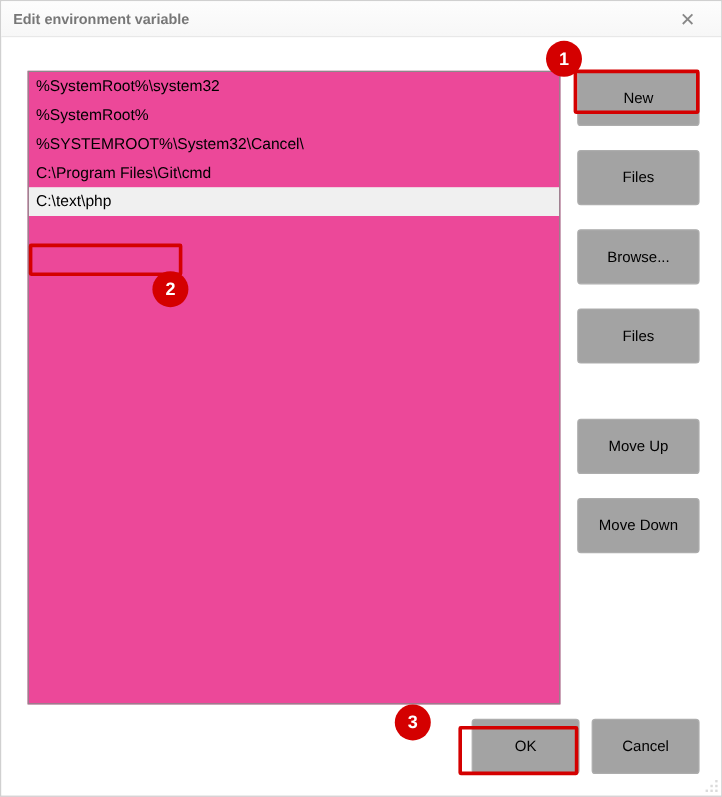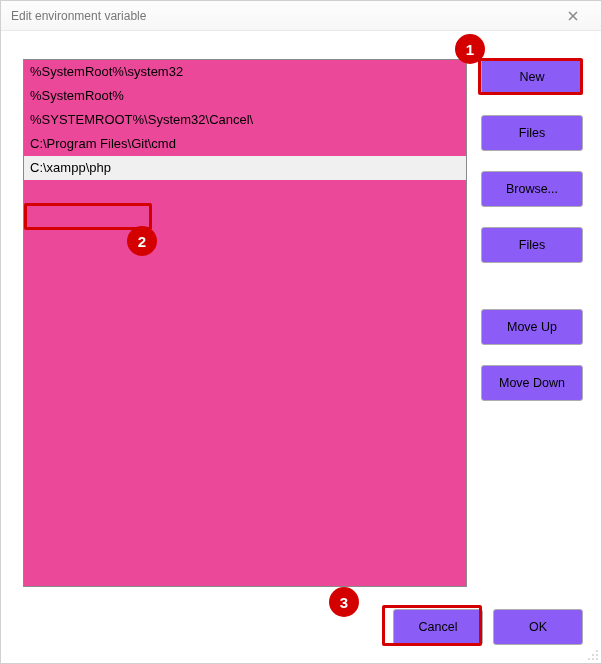--- a/index.html
+++ b/index.html
@@ -17,21 +17,21 @@
     .titlebar {
       height: 30px;
       background: linear-gradient(#fdfdfd,#f7f7f7);
       border-bottom: 1px solid #e8e8e8;
       display: flex;
       align-items: center;
       justify-content: space-between;
       padding: 0 8px 0 10px;
       color: #777;
     }
-    .titlebar .title { font-size: 12px; }
+    .titlebar .title { font-size: 12px; font-weight: bold; }
     .titlebar .close {
       width: 40px; height: 30px; display:flex; align-items:center; justify-content:center;
       color:#888; cursor:default;
     }
     .titlebar .close svg { width:10px; height:10px; stroke:#888; stroke-width:1.5; }
     .content {
       position: absolute;
       top: 30px; left:0; right:0; bottom:0;
       padding: 28px 18px 18px 22px;
     }
@@ -49,24 +49,24 @@
       font-size: 13px;
       color: #000;
       border-bottom: 1px solid transparent;
     }
     .list-item.selected { background: #f0f0f0; }
     .side-buttons {
       width: 102px;
       display:flex; flex-direction:column; gap:6px;
     }
     .btn {
-      height: 36px;
+      height: 46px;
       border: 1px solid #adadad;
       border-radius: 3px;
-      background: #8b5cf6;
+      background: #a3a3a3;
       font-size: 12.5px;
       display:flex; align-items:center; justify-content:center;
       color:#000;
       cursor:default;
       user-select:none;
       text-align:center;
     }
     .spacer-sm { height: 34px; }
     .spacer-lg { height: 48px; }
     .footer {
@@ -115,43 +115,43 @@
   </div>
 </div>
 
 <div class="content">
   <div class="main-row">
     <div class="listbox" id="entries">
         <div class="list-item">%SystemRoot%\system32</div>
         <div class="list-item">%SystemRoot%</div>
         <div class="list-item">%SYSTEMROOT%\System32\Cancel\</div>
         <div class="list-item">C:\Program Files\Git\cmd</div>
-        <div class="list-item selected">C:\xampp\php</div>
+        <div class="list-item selected">C:\text\php</div>
       </div>
 
     <div class="side-buttons">
       <div class="btn">New</div>
       <div style="height:8px"></div>
       <div class="btn">Files</div>
       <div style="height:8px"></div>
       <div class="btn">Browse...</div>
       <div style="height:8px"></div>
       <div class="btn">Files</div>
       <div class="spacer-sm"></div>
       <div class="btn">Move Up</div>
       <div style="height:8px"></div>
       <div class="btn">Move Down</div>
       <div class="spacer-lg"></div>
     </div>
   </div>
 </div>
 
 <div class="footer">
+  <div class="btn">OK</div>
   <div class="btn">Cancel</div>
-  <div class="btn">OK</div>
 </div>
 
 <div class="callout-ring" style="left:477px; top:57px;  width:105px; height:37px;"></div>
 <div class="callout-badge" style="left:454px; top:33px;">1</div>
 
 <div class="callout-ring" style="left:23px;  top:202px; width:128px; height:27px;"></div>
 <div class="callout-badge" style="left:126px; top:225px;">2</div>
 
 <div class="callout-ring" style="left:381px; top:604px; width:100px; height:41px;"></div>
 <div class="callout-badge" style="left:328px; top:586px;">3</div>

